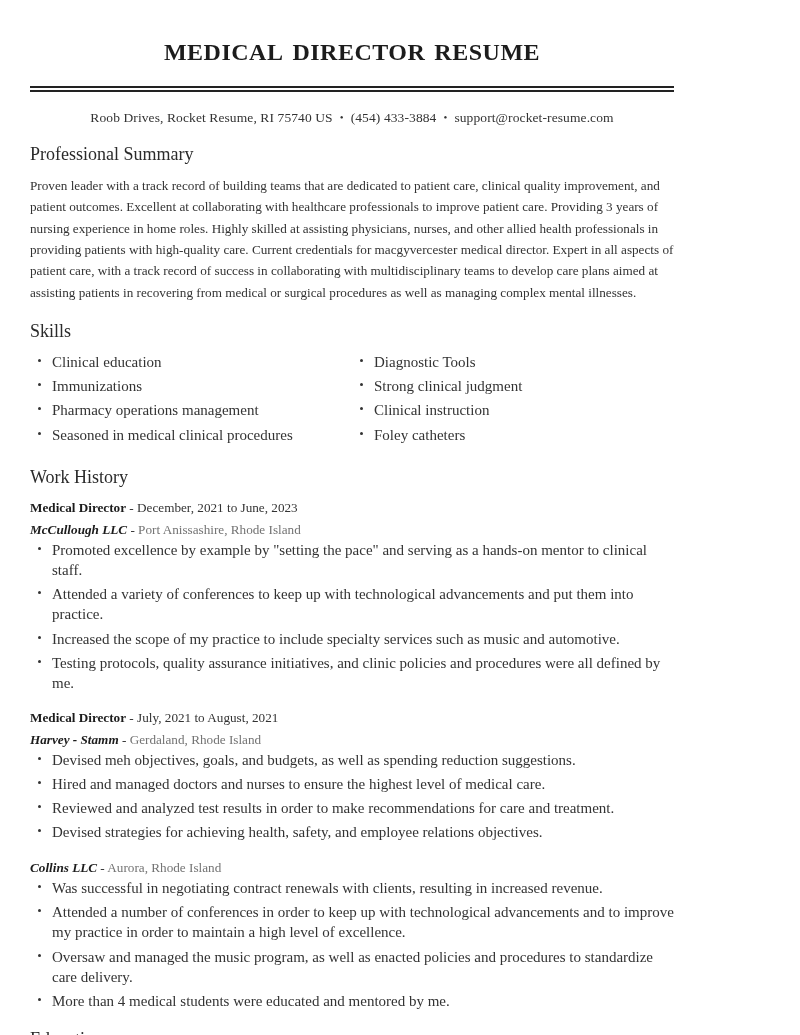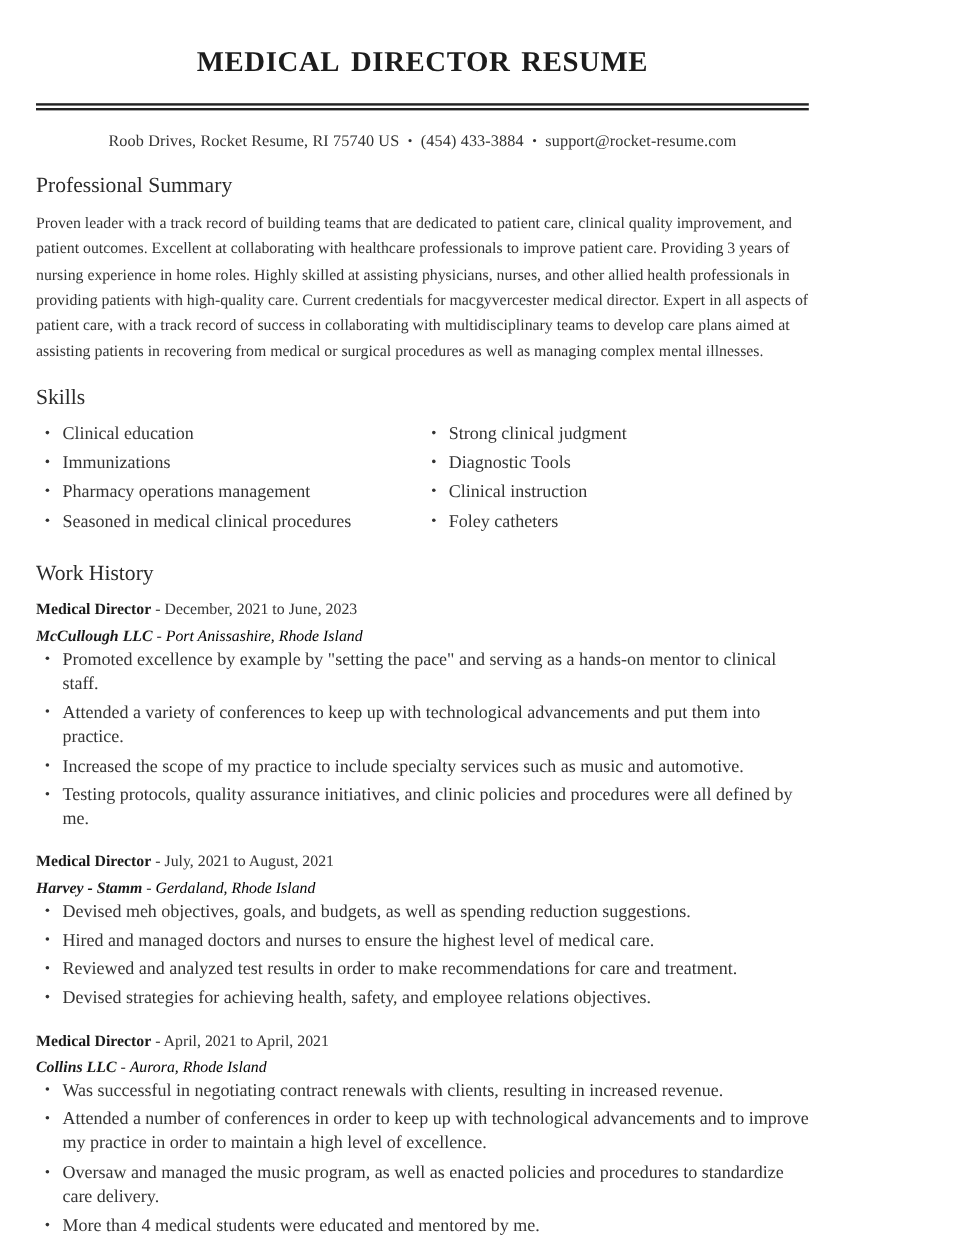--- a/index.html
+++ b/index.html
@@ -130,22 +130,21 @@
     font-weight: bold;
     color: #1c1c1c;
   }
   .job-dates { color: #333333; }
   .company {
     font-weight: bold;
     font-style: italic;
     color: #1c1c1c;
   }
   .job-location {
-    font-style: italic;
-    color: #000000;
+    color: #737373;
   }
   .job-bullets {
     margin-top: 8px;
   }
   .job-bullets li {
     margin-bottom: 5px;
     line-height: 1.45;
   }
 
   
@@ -199,22 +198,22 @@
       <div class="skills-col">
         <ul class="bullets">
           <li>Clinical education</li>
           <li>Immunizations</li>
           <li>Pharmacy operations management</li>
           <li>Seasoned in medical clinical procedures</li>
         </ul>
       </div>
       <div class="skills-col">
         <ul class="bullets">
+          <li>Diagnostic Tools</li>
           <li>Strong clinical judgment</li>
-          <li>Diagnostic Tools</li>
           <li>Clinical instruction</li>
           <li>Foley catheters</li>
         </ul>
       </div>
     </div>
   </div>
 
   <div class="section">
     <h2 class="section-heading">Work History</h2>
 
@@ -243,23 +242,20 @@
       <ul class="bullets job-bullets">
         <li>Devised meh objectives, goals, and budgets, as well as spending reduction suggestions.</li>
         <li>Hired and managed doctors and nurses to ensure the highest level of medical care.</li>
         <li>Reviewed and analyzed test results in order to make recommendations for care and treatment.</li>
         <li>Devised strategies for achieving health, safety, and employee relations objectives.</li>
       </ul>
     </div>
 
     <div class="job">
       <div class="job-line">
-        <span class="job-title">Medical Director</span><span class="dash"> - </span><span class="job-dates">April, 2021 to April, 2021</span>
-      </div>
-      <div class="job-line">
         <span class="company">Collins LLC</span><span class="dash"> - </span><span class="job-location">Aurora, Rhode Island</span>
       </div>
       <ul class="bullets job-bullets">
         <li>Was successful in negotiating contract renewals with clients, resulting in increased revenue.</li>
         <li>Attended a number of conferences in order to keep up with technological advancements and to improve my practice in order to maintain a high level of excellence.</li>
         <li>Oversaw and managed the music program, as well as enacted policies and procedures to standardize care delivery.</li>
         <li>More than 4 medical students were educated and mentored by me.</li>
       </ul>
     </div>
   </div>

